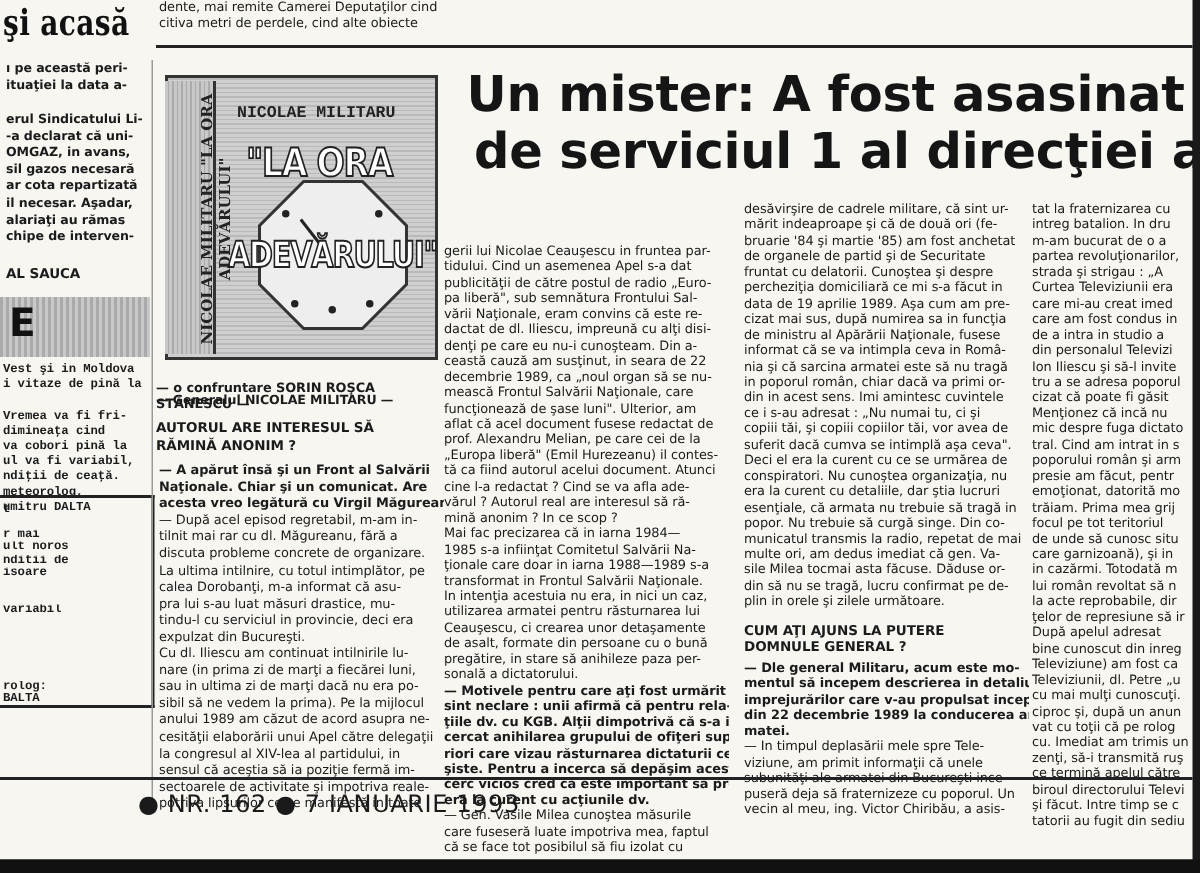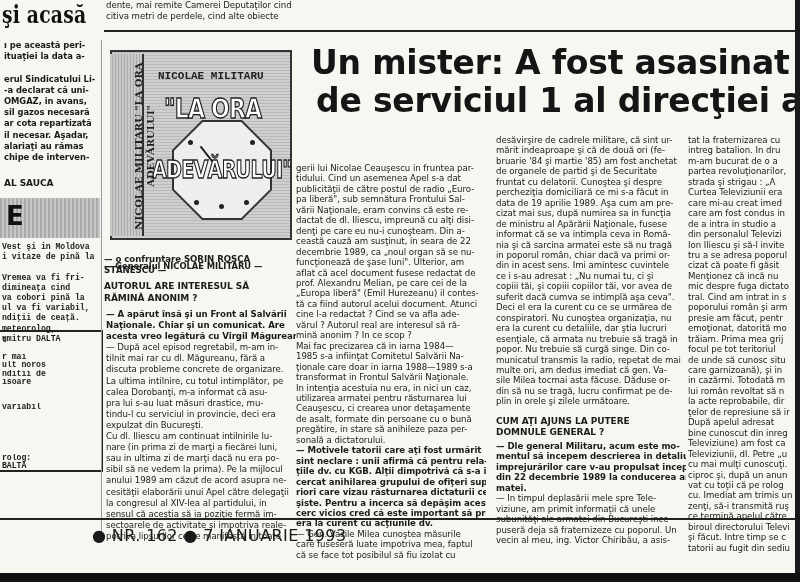--- a/index.html
+++ b/index.html
@@ -149,39 +149,40 @@
   <div class="t" id="col2" style="left:296px;top:135px;width:190px;line-height:10.45px;margin-top:28px;">
       <div>gerii lui Nicolae Ceauşescu in fruntea par-</div>
       <div>tidului. Cind un asemenea Apel s-a  dat</div>
       <div>publicităţii de către postul de radio „Euro-</div>
       <div>pa liberă", sub semnătura Frontului  Sal-</div>
       <div>vării Naţionale, eram convins că este re-</div>
       <div>dactat de dl. Iliescu, impreună cu alţi disi-</div>
       <div>denţi pe care eu nu-i cunoşteam. Din a-</div>
       <div>ceastă cauză am susţinut, in seara de 22</div>
       <div>decembrie 1989, ca „noul organ să se nu-</div>
+      <div>mească  Frontul Salvării Naţionale,  care</div>
       <div>funcţionează de şase luni". Ulterior,  am</div>
       <div>aflat că acel document fusese redactat de</div>
       <div>prof. Alexandru Melian, pe care cei de la</div>
       <div>„Europa liberă" (Emil Hurezeanu) il contes-</div>
       <div>tă ca fiind autorul acelui document. Atunci</div>
       <div>cine l-a redactat ? Cind se va afla ade-</div>
       <div>vărul ? Autorul real are interesul să  ră-</div>
       <div>mină anonim ? In ce scop ?</div>
       <div>  Mai fac precizarea că in  iarna 1984—</div>
       <div>1985 s-a infiinţat  Comitetul Salvării Na-</div>
       <div>ţionale care doar in iarna 1988—1989 s-a</div>
       <div>transformat in Frontul Salvării Naţionale.</div>
       <div>In intenţia acestuia nu era, in nici un caz,</div>
       <div>utilizarea  armatei pentru răsturnarea  lui</div>
       <div>Ceauşescu, ci crearea unor detaşamente</div>
       <div>de asalt, formate din persoane cu o bună</div>
       <div>pregătire, in stare să anihileze paza per-</div>
       <div>sonală a dictatorului.</div>
-      <div class="b">  — Motivele tatorii care aţi fost urmărit</div>
+      <div class="b">  — Motivele pentru care aţi fost urmărit</div>
       <div class="b">sint neclare : unii afirmă că pentru  rela-</div>
       <div class="b">ţiile dv. cu KGB. Alţii dimpotrivă că s-a in-</div>
       <div class="b">cercat anihilarea grupului de ofiţeri supe-</div>
       <div class="b">riori care vizau răsturnarea dictaturii ceau-</div>
       <div class="b">şiste. Pentru a incerca să depăşim  acest</div>
       <div class="b">cerc vicios cred că este important să pre-</div>
       <div class="b">era la curent cu acţiunile dv.</div>
       <div>  — Gen. Vasile Milea  cunoştea măsurile</div>
       <div>care fuseseră luate impotriva mea, faptul</div>
       <div>că se face tot posibilul să fiu  izolat  cu</div>

